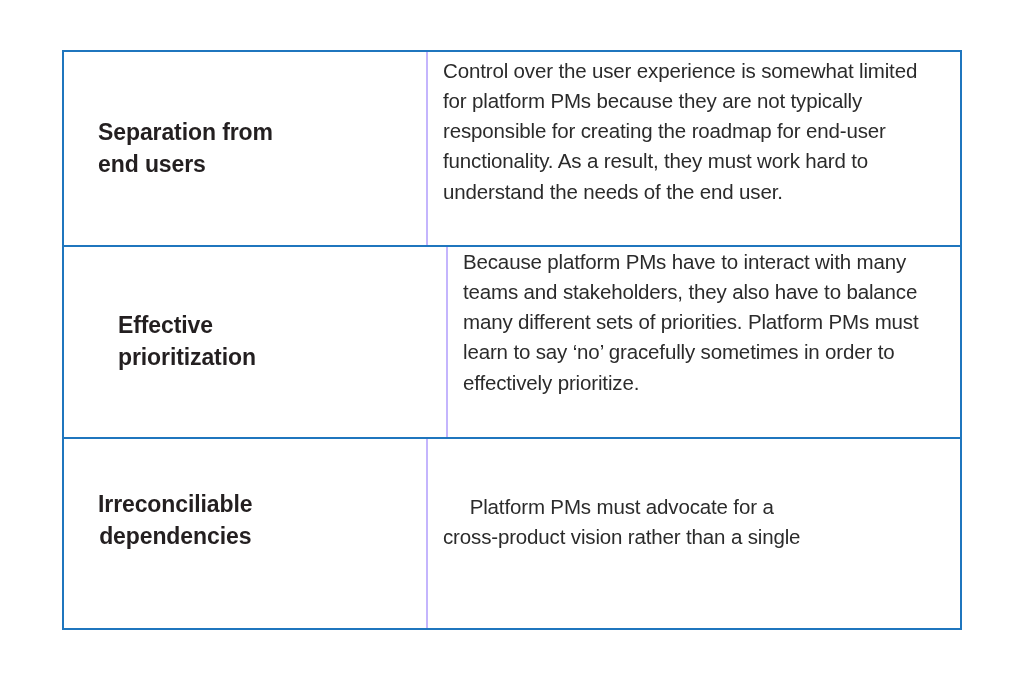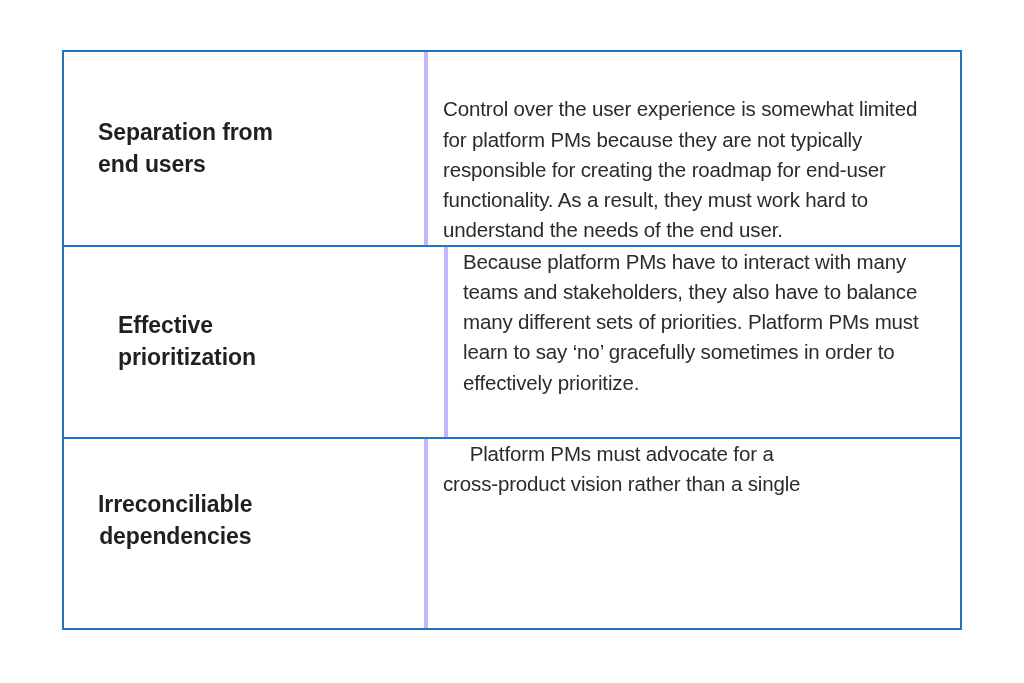--- a/index.html
+++ b/index.html
@@ -47,40 +47,40 @@
   }
   .row-1 { height: 195px; }
   .row-2 { height: 192px; }
   .row-3 { height: 189px; text-align: center; }
 
   
   .cell-label {
     box-sizing: border-box;
     width: 364px;
     flex: 0 0 364px;
-    border-right: 4px solid #c4b5fd;
+    border-right: 2px solid #c4b5fd;
     display: flex;
     align-items: center;
     padding: 0 20px 0 34px;
   }
   .cell-body {
     box-sizing: border-box;
     flex: 1 1 auto;
     display: flex;
     align-items: center;
     padding: 0 14px 0 15px;
   }
 
   
   .row-1 .cell-label { align-items: center; }
-  .row-1 .cell-body  { align-items: flex-end; padding-top: 4px; }
+  .row-1 .cell-body  { align-items: flex-start; padding-top: 4px; }
   .row-2 .cell-label { align-items: center; margin-left: 20px; }
   .row-2 .cell-body  { align-items: flex-start; }
   .row-3 .cell-label { align-items: flex-start; padding-top: 50px; }
-  .row-3 .cell-body  { align-items: flex-start; }
+  .row-3 .cell-body  { align-items: flex-start; padding-top: 53px; }
 
   
   .label-text {
     font-size: 23px;
     font-weight: 700;
     line-height: 1.38;
     color: #231f20;
     letter-spacing: -0.1px;
     white-space: pre-line;
   }

